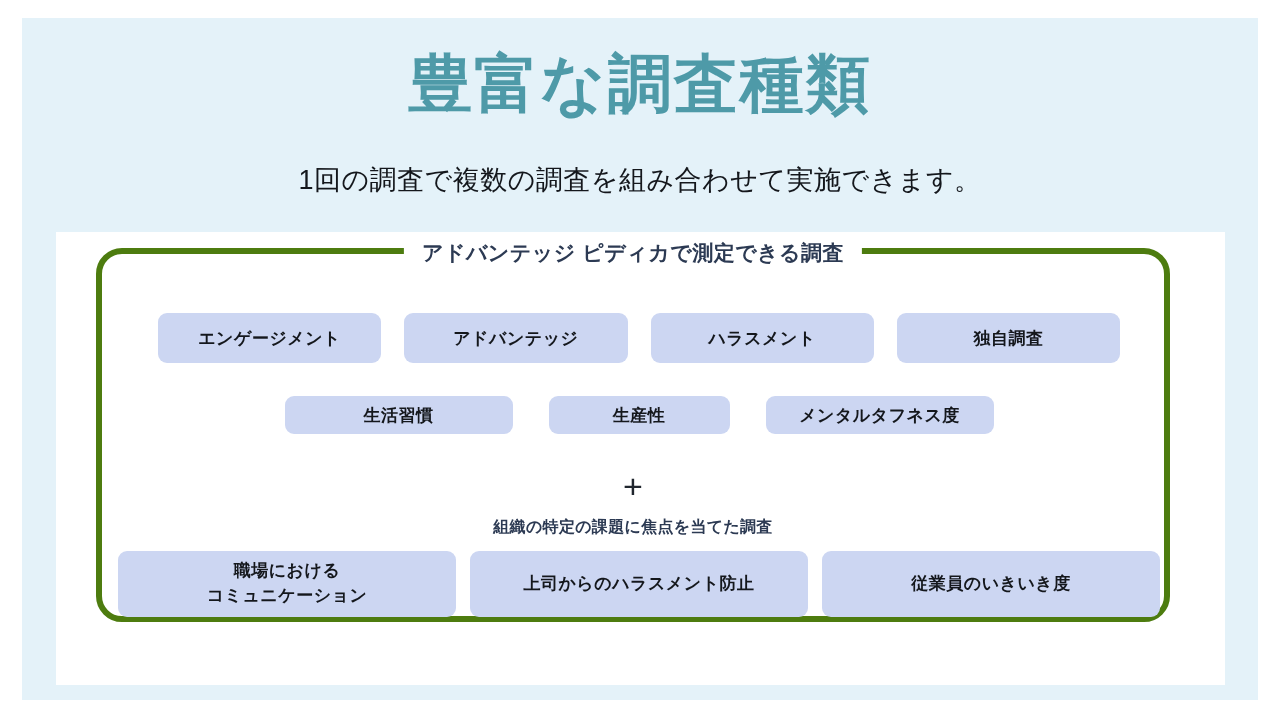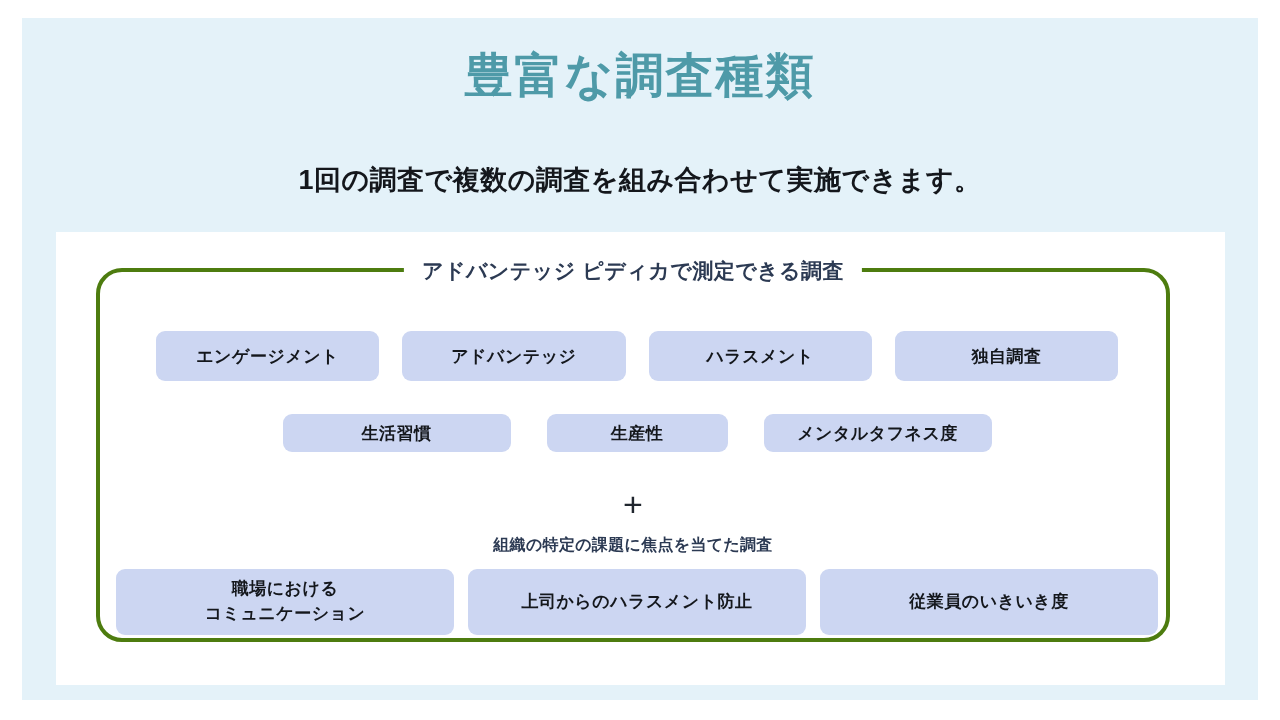--- a/index.html
+++ b/index.html
@@ -22,55 +22,55 @@
     height: 682px;
     background: #e4f2f9;
   }
 
   .hero-title {
     position: absolute;
     left: 0;
     top: 30px;
     width: 1236px;
     text-align: center;
-    font-size: 48px;
+    font-size: 64px;
     font-weight: bold;
     color: #4e9aa8;
     letter-spacing: 2px;
     line-height: 1.15;
   }
 
   .hero-subtitle {
     position: absolute;
     left: 0;
     top: 144px;
     width: 1236px;
     text-align: center;
     font-size: 27px;
-    font-weight: bold;
+    font-weight: normal;
     color: #14171c;
     letter-spacing: 0.5px;
   }
 
   .card {
     position: absolute;
     left: 34px;
     top: 214px;
     width: 1169px;
     height: 453px;
     background: #ffffff;
   }
 
   .fieldset {
     position: absolute;
     left: 40px;
-    top: 36px;
+    top: 16px;
     width: 1074px;
     height: 374px;
-    border: 4px solid #4d7c0f;
+    border: 6px solid #4d7c0f;
     border-radius: 26px;
     box-sizing: border-box;
     padding-left: 20px;
   }
 
   .legend {
     position: absolute;
     left: 50%;
     top: -15px;
     transform: translateX(-50%);

